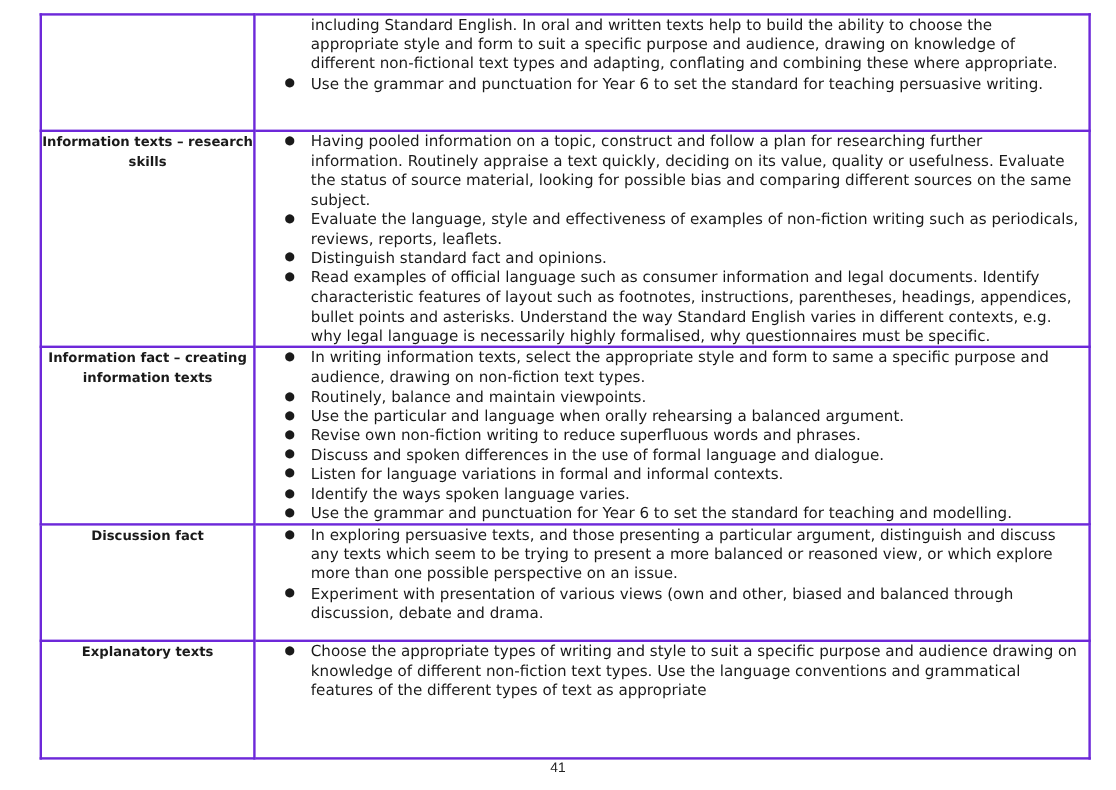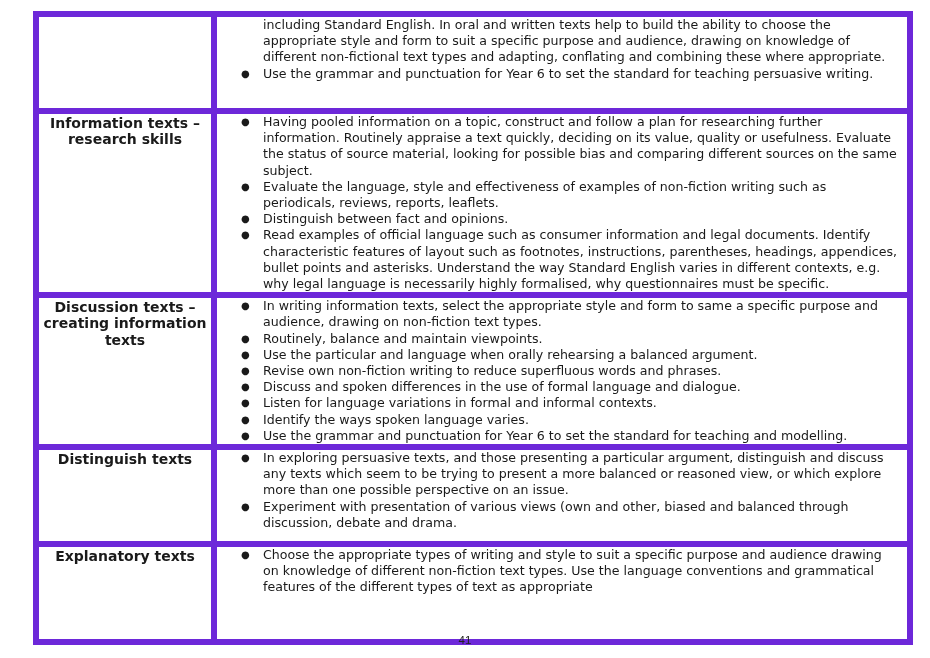--- a/index.html
+++ b/index.html
@@ -1,23 +1,23 @@
 <!DOCTYPE html>
 <html><head>
 <meta charset="utf-8">
 <style>
   html, body { margin: 0; padding: 0; background: #ffffff; }
   body { width: 930px; height: 658px; position: relative; overflow: hidden;
          font-family: "DejaVu Sans", sans-serif; color: #1a1a1a; }
   .tbl { position: absolute; left: 33px; top: 11px; width: 874px;
          border-collapse: collapse; table-layout: fixed; }
-  .tbl td { border: 6px solid #6d28d9; vertical-align: top; padding: 0; margin-top: 40px; }
+  .tbl td { border: 2px solid #6d28d9; vertical-align: top; padding: 0; margin-top: 40px; }
   .tbl col.c1 { width: 178px; }
   .tbl col.c2 { width: 696px; }
-  .topic { font-weight: bold; font-size: 14px; line-height: 16.2px; text-align: center;
+  .topic { font-weight: bold; font-size: 11px; line-height: 16.2px; text-align: center;
            padding-top: 1px !important; }
   .content { font-size: 12.6px; line-height: 16.2px; padding: 0 8px 0 0 !important; }
   ul { margin: 0; padding: 0; list-style: none; }
   li { position: relative; padding-left: 46px; }
   li .bullet { position: absolute; left: 24px; top: 0; font-size: 10px; }
   .cont { padding-left: 46px; }
   .pagenum { position: absolute; top: 634px; left: 0; width: 930px; text-align: center;
              font-family: "Liberation Sans", sans-serif; font-size: 11.5px; color: #222; }
 </style>
 </head>
@@ -39,44 +39,44 @@
         </ul>
       </td>
     </tr>
 
     <tr style="height:176px;">
       <td class="topic"><span>Information texts – research skills</span></td>
       <td class="content">
         <ul>
           <li><span class="bullet">●</span><span>Having pooled information on a topic, construct and follow a plan for researching further information. Routinely appraise a text quickly, deciding on its value, quality or usefulness. Evaluate the status of source material, looking for possible bias and comparing different sources on the same subject.</span></li>
           <li><span class="bullet">●</span><span>Evaluate the language, style and effectiveness of examples of non-fiction writing such as periodicals, reviews, reports, leaflets.</span></li>
-          <li><span class="bullet">●</span><span>Distinguish between fact and opinions.</span></li>
+          <li><span class="bullet">●</span><span>Distinguish standard fact and opinions.</span></li>
           <li><span class="bullet">●</span><span>Read examples of official language such as consumer information and legal documents. Identify characteristic features of layout such as footnotes, instructions, parentheses, headings, appendices, bullet points and asterisks. Understand the way Standard English varies in different contexts, e.g. why legal language is necessarily highly formalised, why questionnaires must be specific.</span></li>
         </ul>
       </td>
     </tr>
 
     <tr style="height:146px;">
-      <td class="topic"><span>Discussion texts – creating information texts</span></td>
+      <td class="topic"><span>Information fact – creating information texts</span></td>
       <td class="content">
         <ul>
           <li><span class="bullet">●</span><span>In writing information texts, select the appropriate style and form to same a specific purpose and audience, drawing on non-fiction text types.</span></li>
           <li><span class="bullet">●</span><span>Routinely, balance and maintain viewpoints.</span></li>
           <li><span class="bullet">●</span><span>Use the particular and language when orally rehearsing a balanced argument.</span></li>
           <li><span class="bullet">●</span><span>Revise own non-fiction writing to reduce superfluous words and phrases.</span></li>
           <li><span class="bullet">●</span><span>Discuss and spoken differences in the use of formal language and dialogue.</span></li>
           <li><span class="bullet">●</span><span>Listen for language variations in formal and informal contexts.</span></li>
           <li><span class="bullet">●</span><span>Identify the ways spoken language varies.</span></li>
           <li><span class="bullet">●</span><span>Use the grammar and punctuation for Year 6 to set the standard for teaching and modelling.</span></li>
         </ul>
       </td>
     </tr>
 
     <tr style="height:97px;">
-      <td class="topic"><span>Distinguish texts</span></td>
+      <td class="topic"><span>Discussion fact</span></td>
       <td class="content">
         <ul>
           <li><span class="bullet">●</span><span>In exploring persuasive texts, and those presenting a particular argument, distinguish and discuss any texts which seem to be trying to present a more balanced or reasoned view, or which explore more than one possible perspective on an issue.</span></li>
           <li><span class="bullet">●</span><span>Experiment with presentation of various views (own and other, biased and balanced through discussion, debate and drama.</span></li>
         </ul>
       </td>
     </tr>
 
     <tr style="height:98px;">
       <td class="topic"><span>Explanatory texts</span></td>

